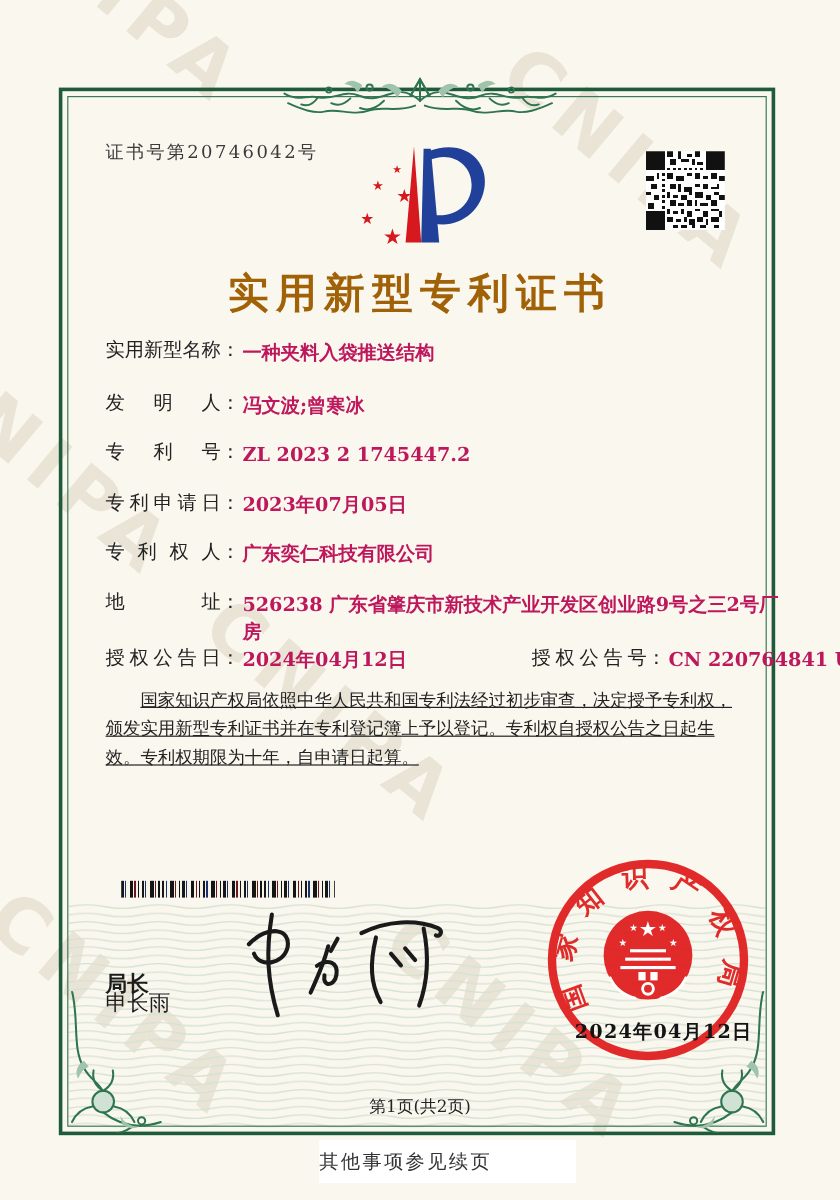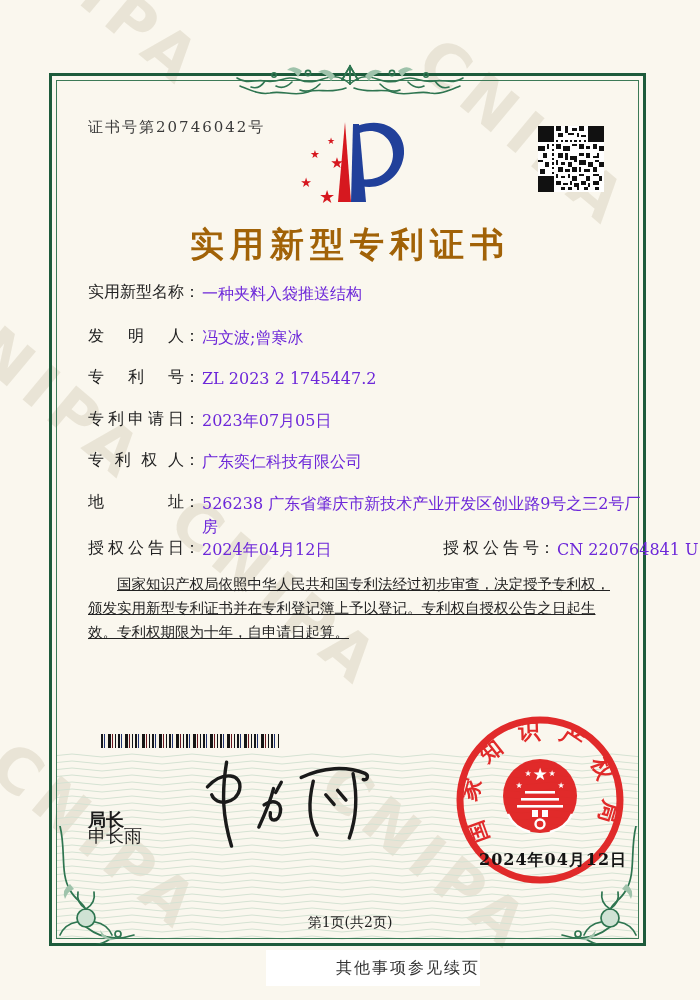--- a/index.html
+++ b/index.html
@@ -20,21 +20,21 @@
   .logo{position:absolute;left:293px;top:110px;}
   .qr{position:absolute;left:538px;top:126px;}
   .title{position:absolute;left:0;top:222px;width:700px;text-align:center;
          font-size:34px;font-weight:bold;letter-spacing:6px;color:#a16207;}
   
   .frow{position:absolute;left:88px;font-size:16px;white-space:nowrap;}
   .lbl{display:inline-block;width:96px;text-align:justify;text-align-last:justify;
        vertical-align:top;color:#222;}
   .cl{display:inline-block;width:18px;vertical-align:top;color:#222;}
   .val{display:inline-block;max-width:448px;white-space:normal;vertical-align:top;
-       font-weight:400;color:#6d28d9;line-height:23px;}
+       font-weight:700;color:#be185d;line-height:23px;}
   .g2{position:absolute;left:355px;top:0;}
   .grantwrap{position:relative;}
   
   .paras{position:absolute;left:88px;top:572px;width:528px;font-size:14.5px;
          line-height:24px;color:#222;text-decoration:underline;}
   .paras p{margin:0 0 8px 0;text-indent:2em;}
   
   .barcode{position:absolute;left:101px;top:734px;width:178px;height:14px;
      background:repeating-linear-gradient(90deg,
        #14161a 0 2px,#f6f3e8 2px 3px,#1c2f6e 3px 4px,#f6f3e8 4px 7px,
@@ -46,21 +46,21 @@
   .sig-name{position:absolute;left:88px;top:824px;font-family:"DejaVu Sans","Liberation Sans",sans-serif;
             font-weight:normal;font-size:18px;color:#1c1c1c;}
   .sig-hand{position:absolute;left:190px;top:752px;}
   
   .seal{position:absolute;left:452px;top:712px;opacity:.95;}
   .seal-date{position:absolute;left:479px;top:850px;font-size:16px;font-weight:bold;
              color:#141414;letter-spacing:1px;}
   
   .pageno{position:absolute;left:0;top:914px;width:700px;text-align:center;font-size:14px;color:#222;}
   .notebox{position:absolute;left:266px;top:950px;width:214px;height:36px;background:#ffffff;
-           text-align:right;line-height:36px;font-size:16px;letter-spacing:2px;color:#333;}
+           text-align:left;line-height:36px;font-size:16px;letter-spacing:2px;color:#333;}
   .orn{position:absolute;pointer-events:none;}
 </style>
 </head>
 <body>
 
 <div class="page">
 
   <span class="wm" style="left:-28px;top:-44px">CNIPA</span>
   <span class="wm" style="left:398px;top:96px">CNIPA</span>
   <span class="wm" style="left:-86px;top:350px">CNIPA</span>

